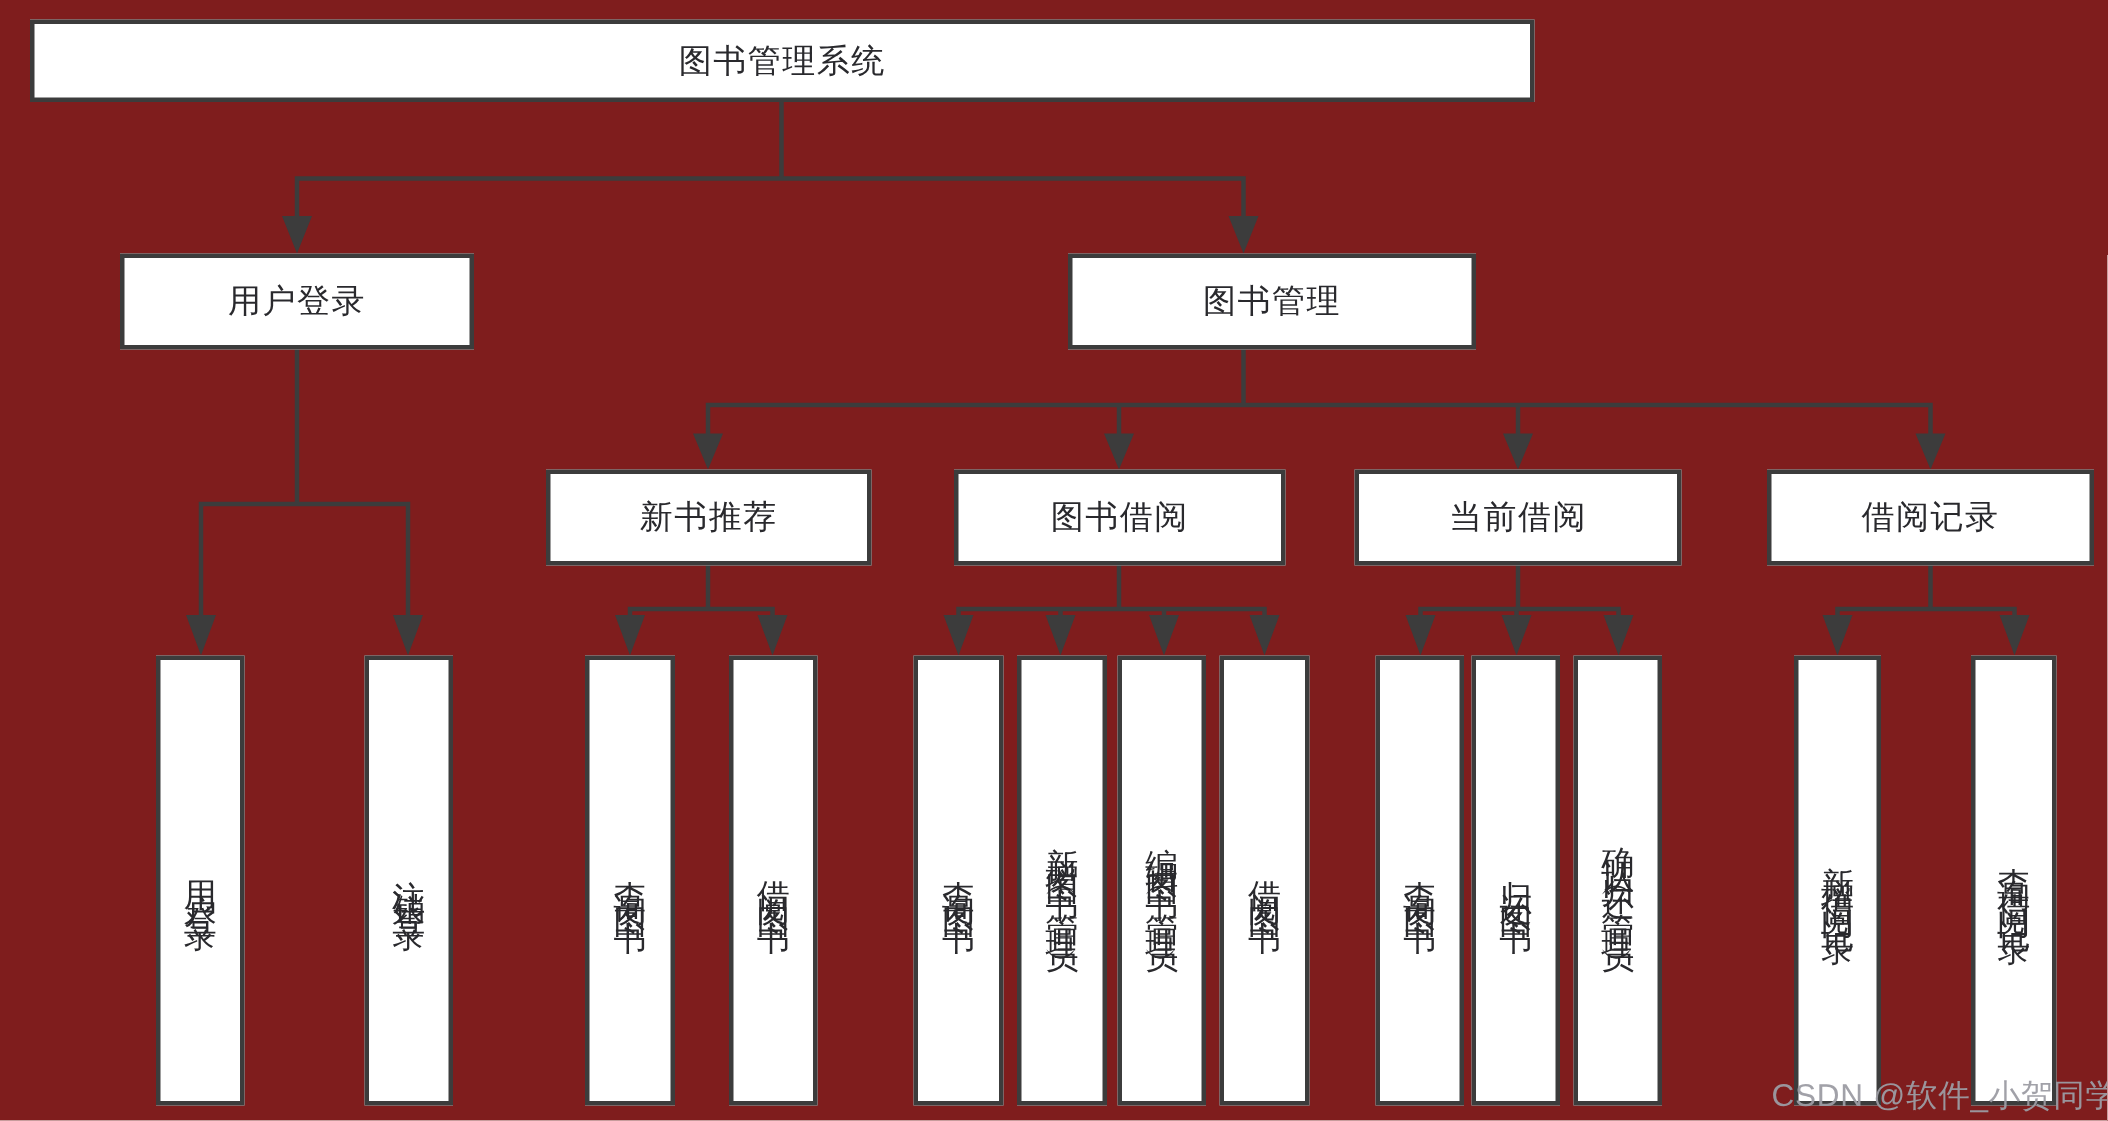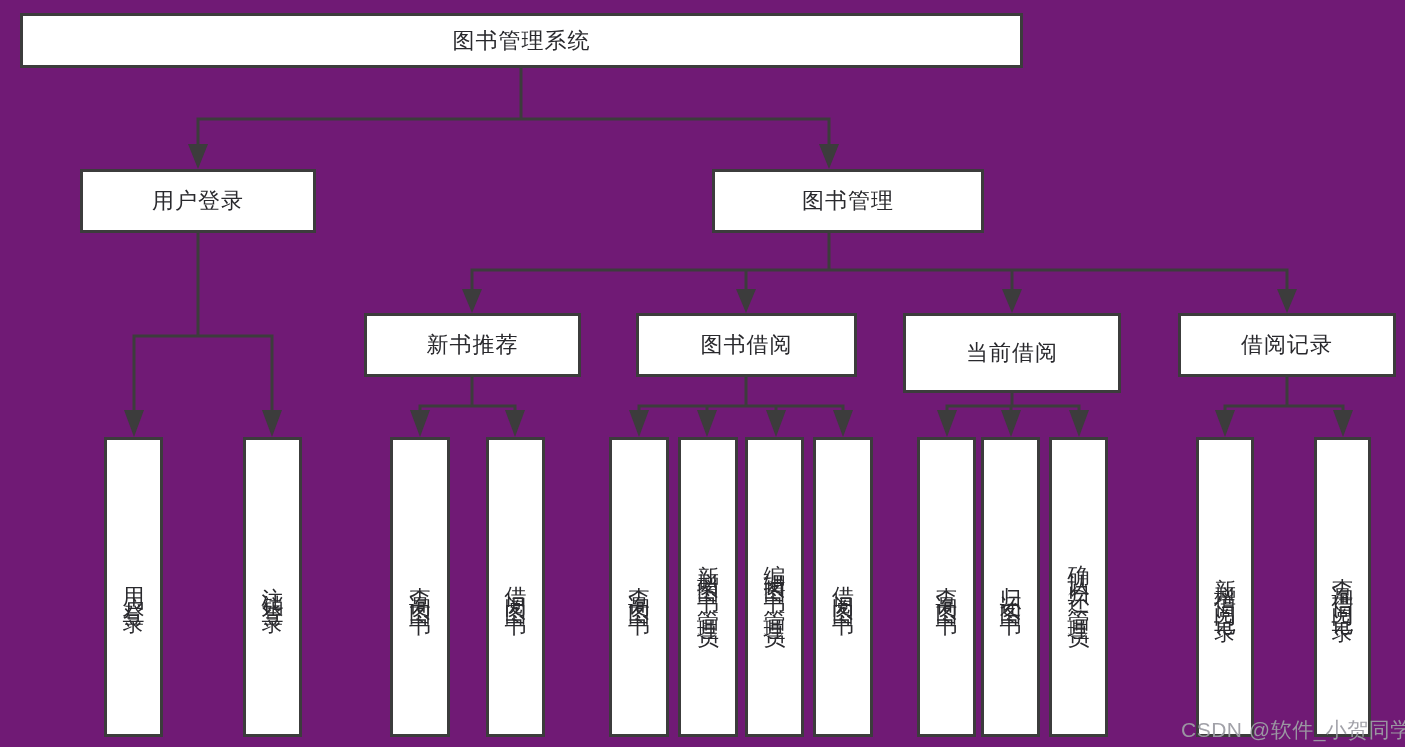--- a/index.html
+++ b/index.html
@@ -1,20 +1,20 @@
 <!DOCTYPE html>
 <html><head>
 <meta charset="utf-8">
 <style>
   html, body { margin: 0; padding: 0; background: #ffffff; }
   .canvas {
     position: relative;
     width: 1405px;
     height: 747px;
-    background: #701a75;
+    background: #7f1d1d;
     font-family: "Liberation Sans", "DejaVu Sans", sans-serif;
     overflow: hidden;
   }
   .connectors {
     position: absolute;
     left: 0; top: 0;
     width: 1405px; height: 747px;
   }
   .box {
     position: absolute;
@@ -98,21 +98,21 @@
   <div class="box" style="left:712px; top:169px; width:272px; height:64px;">
     <span class="h-label">图书管理</span>
   </div>
 
   <div class="box" style="left:364px; top:313px; width:217px; height:64px;">
     <span class="h-label">新书推荐</span>
   </div>
   <div class="box" style="left:636px; top:313px; width:221px; height:64px;">
     <span class="h-label">图书借阅</span>
   </div>
-  <div class="box" style="left:903px; top:313px; width:218px; height:80px;">
+  <div class="box" style="left:903px; top:313px; width:218px; height:64px;">
     <span class="h-label">当前借阅</span>
   </div>
   <div class="box" style="left:1178px; top:313px; width:218px; height:64px;">
     <span class="h-label">借阅记录</span>
   </div>
 
   <div class="box" style="left:104px; top:437px; width:59px; height:300px;">
     <span class="v-label">用户登录</span>
   </div>
   <div class="box" style="left:243px; top:437px; width:59px; height:300px;">

